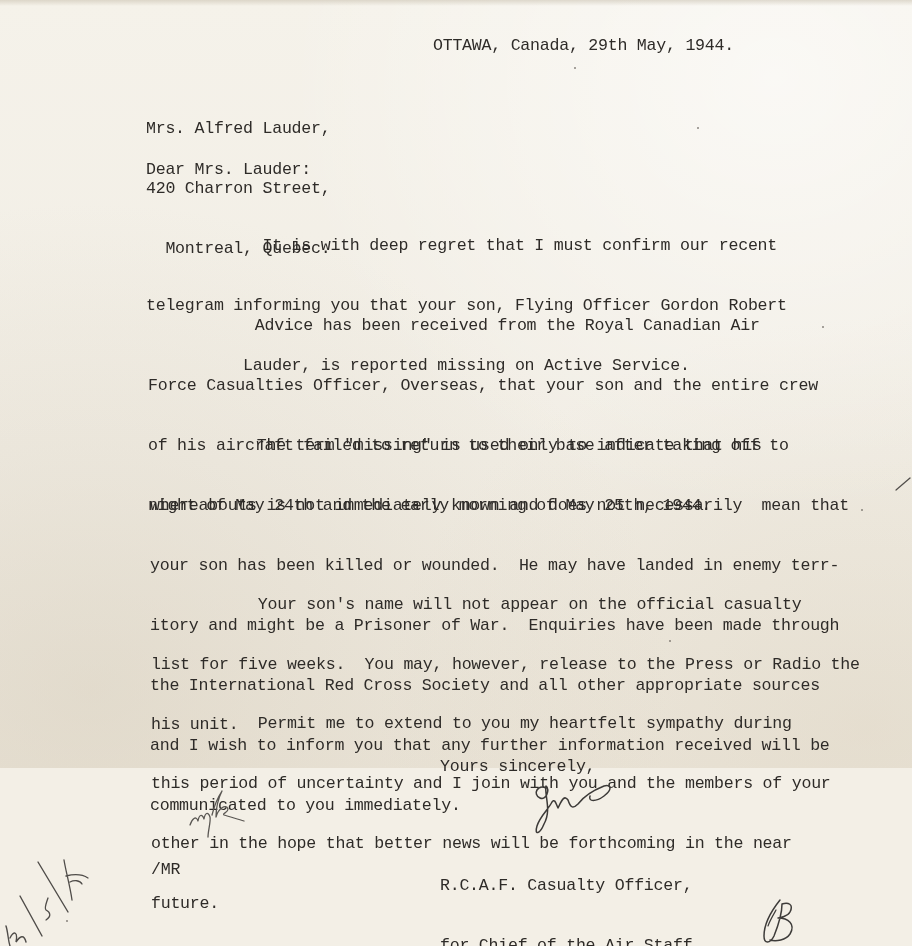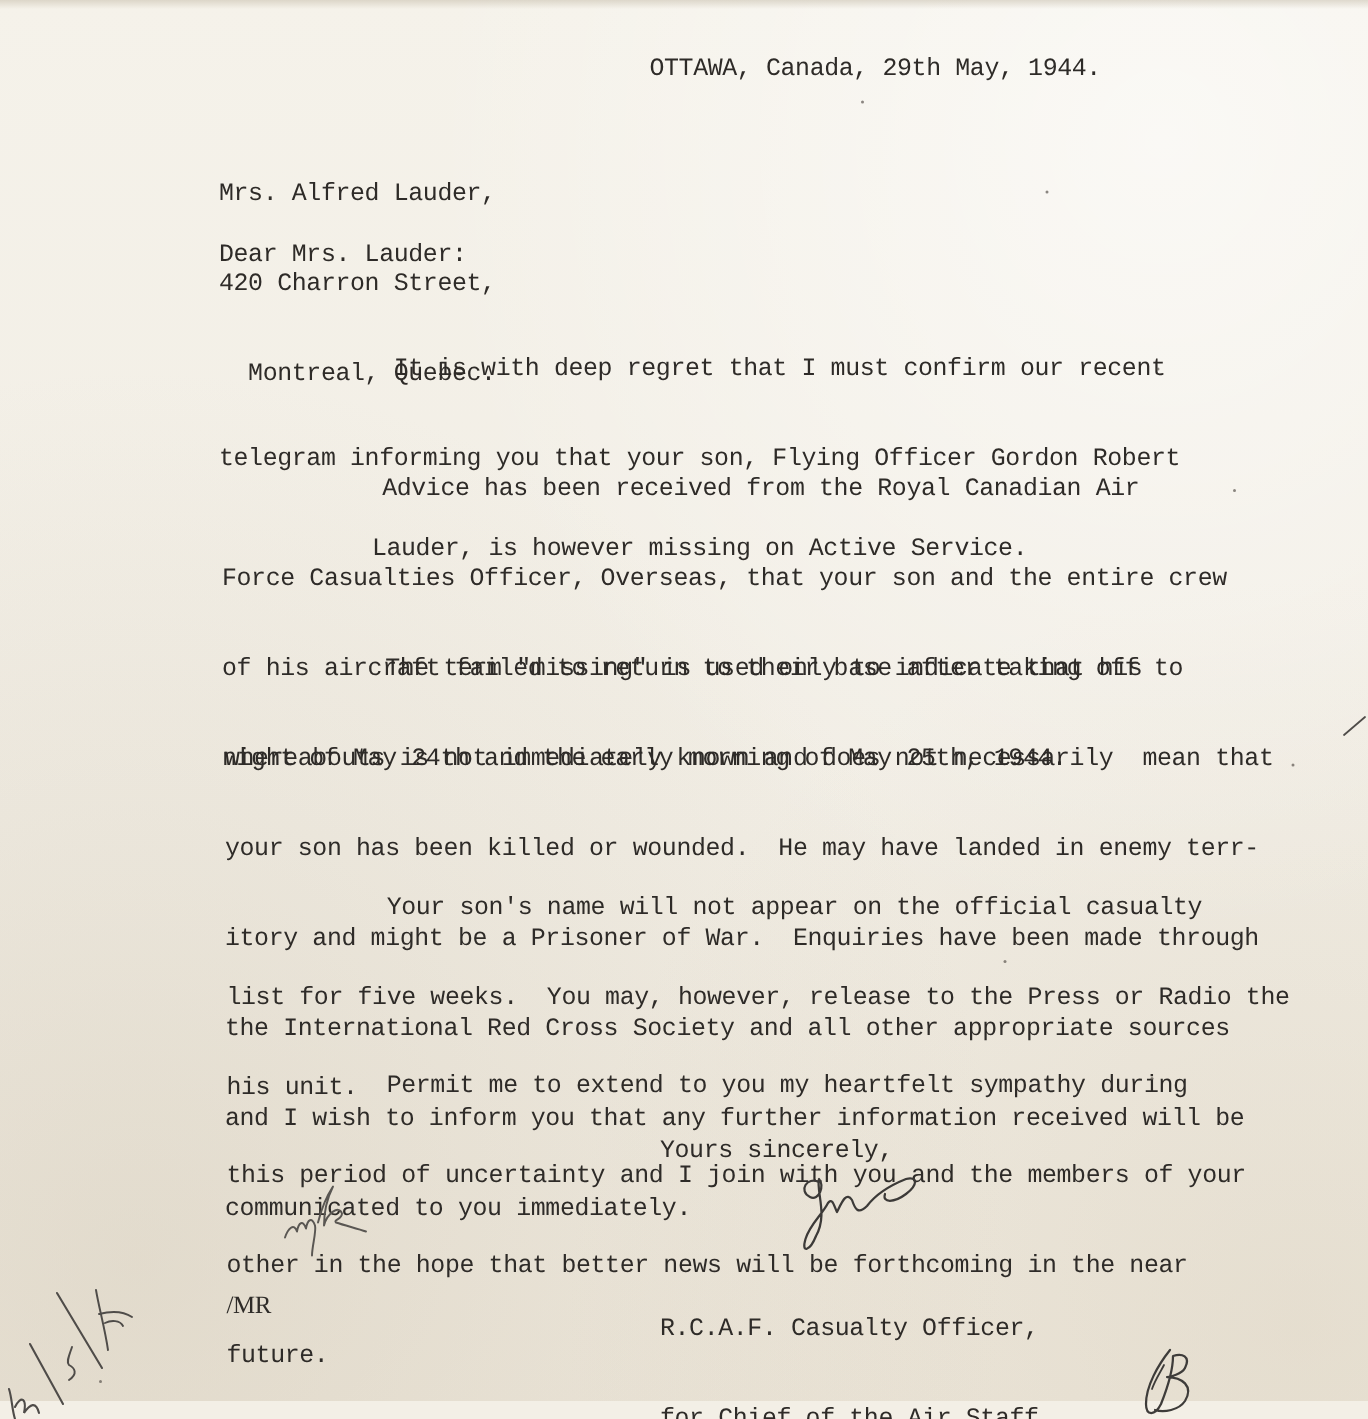--- a/index.html
+++ b/index.html
@@ -9,21 +9,21 @@
     body {
       width: 912px;
       height: 946px;
       overflow: hidden;
       background: #f3efe6;
       position: relative;
     }
     .page {
       position: absolute;
       left: 0; top: 0;
-      width: 912px; height: 934px;
+      width: 912px; height: 768px;
       background:
         radial-gradient(ellipse at 85% 10%, rgba(255,255,255,0.55), rgba(255,255,255,0) 45%),
         radial-gradient(ellipse at 10% 90%, rgba(205,195,175,0.35), rgba(205,195,175,0) 50%),
         radial-gradient(ellipse at 95% 95%, rgba(215,205,185,0.35), rgba(215,205,185,0) 40%),
         linear-gradient(180deg, #f5f2ea 0%, #f1ede4 60%, #ece6da 100%);
     }
     .top-edge {
       position: absolute;
       left: 0; top: 0;
       width: 912px; height: 6px;
@@ -66,21 +66,21 @@
     <span class="ln">Mrs. Alfred Lauder,</span>
     <span class="ln">420 Charron Street,</span>
     <span class="ln">Montreal, Quebec.</span>
   </div>
 
   <div class="typed" style="left:146px; top:160px;">Dear Mrs. Lauder:</div>
 
   <div class="typed" style="left:146px; top:196px;text-align:center;">
     <span class="ln">           It is with deep regret that I must confirm our recent</span>
     <span class="ln">telegram informing you that your son, Flying Officer Gordon Robert</span>
-    <span class="ln">Lauder, is however missing on Active Service.</span>
+    <span class="ln">Lauder, is reported missing on Active Service.</span>
   </div>
 
   <div class="typed" style="left:148px; top:276px;">
     <span class="ln">           Advice has been received from the Royal Canadian Air</span>
     <span class="ln">Force Casualties Officer, Overseas, that your son and the entire crew</span>
     <span class="ln">of his aircraft failed to return to their base after taking off to</span>
     <span class="ln">night of May 24th and the early morning of May 25th, 1944.</span>
   </div>
 
   <div class="typed" style="left:150px; top:396px;">
@@ -112,21 +112,21 @@
     <svg width="90" height="62" viewBox="0 0 90 62">
       <path d="M18 8 C10 4, 4 14, 12 18 C18 21, 22 10, 18 6 C16 14, 24 30, 16 44 C12 54, 6 56, 9 46 C12 36, 20 30, 24 22 C27 18, 28 24, 30 28 C33 22, 36 14, 40 20 C42 26, 44 30, 50 24 C56 16, 66 10, 76 6 C84 4, 84 10, 76 16 C68 22, 60 22, 62 16" fill="none" stroke="#3c3a38" stroke-width="1.5" stroke-linecap="round" stroke-linejoin="round"></path>
     </svg>
   </div>
 
   <div class="typed" style="left:440px; top:836px;">
     <span class="ln">R.C.A.F. Casualty Officer,</span>
     <span class="ln">for Chief of the Air Staff.</span>
   </div>
 
-  <div class="typed" style="left:151px; top:860px;font-family:Liberation Serif, serif;">/MR</div>
+  <div class="typed" style="left:151px; top:860px;">/MR</div>
 
   <div class="ink" style="left:186px; top:785px; width:64px; height:60px;">
     <svg width="64" height="60" viewBox="0 0 64 60">
       <path d="M4 40 C6 34, 10 30, 12 36 C13 30, 16 28, 18 34 C19 28, 22 26, 24 32 C25 36, 22 46, 22 52 M26 30 C28 22, 32 12, 36 6 C32 14, 30 24, 30 32 C32 24, 40 18, 42 24 C42 28, 36 28, 38 30 C44 32, 52 34, 58 36" fill="none" stroke="#5a5753" stroke-width="1.3" stroke-linecap="round" stroke-linejoin="round"></path>
     </svg>
   </div>
 
   <div class="ink" style="left:0px; top:852px; width:100px; height:94px;">
     <svg width="100" height="94" viewBox="0 0 100 94">
       <path d="M6 74 C8 80, 8 88, 10 94 M10 86 C14 78, 18 80, 16 90 C20 84, 24 82, 26 90" fill="none" stroke="#4f4c49" stroke-width="1.4" stroke-linecap="round"></path>

